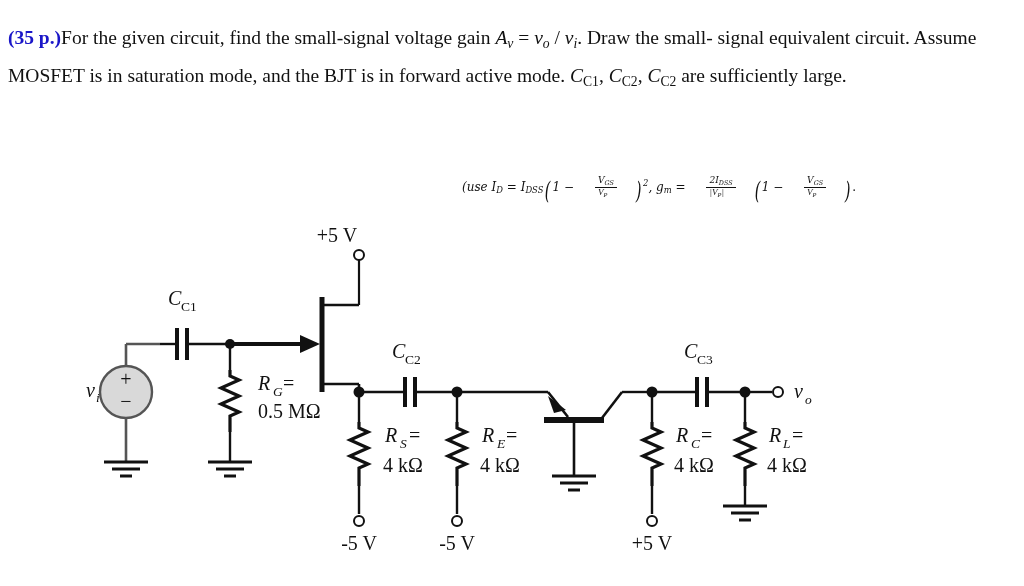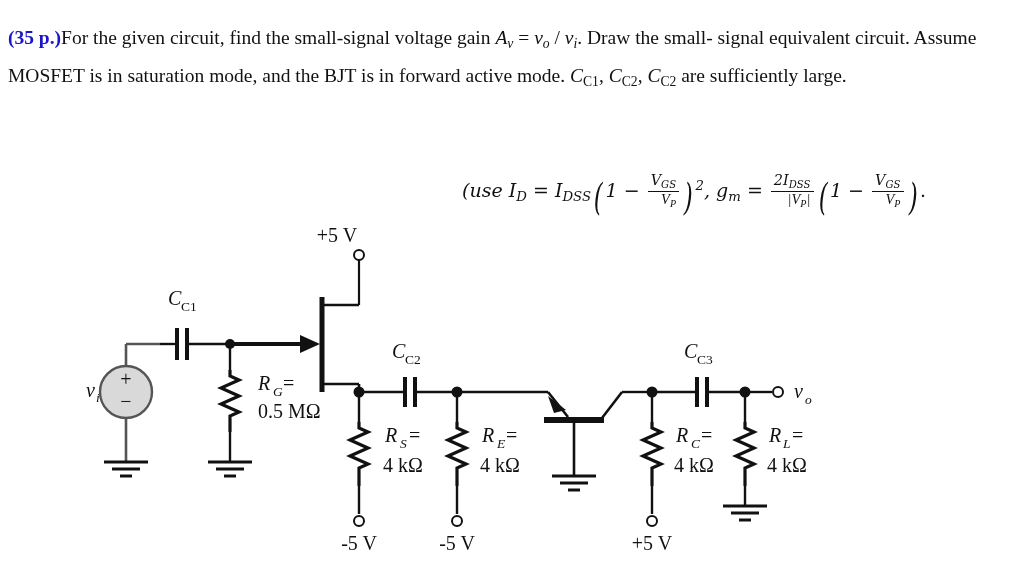--- a/index.html
+++ b/index.html
@@ -24,22 +24,22 @@
   
   .given{
     position:absolute;left:456px;top:167px;width:568px;
     font-size:18.5px;line-height:20px;
   }
   .grow{margin-bottom:4px;white-space:nowrap;}
   .grow2{margin:6px 0 4px 6px;white-space:nowrap;}
   .mathi{font-family:"DejaVu Serif",serif;font-style:italic;}
 
   
-  .frac{display:inline-block;vertical-align:-0.48em;text-align:right;
-        font-size:0.76em;line-height:1.08;margin:0 2px;font-style:italic;}
+  .frac{display:inline-block;vertical-align:-0.48em;text-align:left;
+        font-size:0.76em;line-height:1.08;margin:0 17px;font-style:italic;}
   .frac .num{display:block;border-bottom:1.4px solid #111;padding:0 3px;}
   .frac .den{display:block;padding:0 3px;font-family:Liberation Serif, serif;}
   .paren{display:inline-block;font-size:1.95em;vertical-align:-0.34em;
          transform:scaleX(.62);font-family:"DejaVu Serif",serif;font-weight:300;}
 
   
   #circuit{position:absolute;left:0;top:210px;width:1024px;height:376px;}
   .lbl{font-family:"Liberation Serif",serif;font-size:20px;fill:#111;}
   .lbli{font-family:"Liberation Serif",serif;font-size:20px;fill:#111;font-style:italic;}
   .lblsub{font-family:"Liberation Serif",serif;font-size:13.5px;fill:#111;font-style:italic;}
@@ -52,21 +52,21 @@
 
   <div class="stmt">
     <span class="pts">(35 p.)</span><span>For the given circuit, find the small-signal voltage gain </span><i class="v">A</i><span class="sub">v</span><span> = </span><i class="v">v</i><span class="sub">o</span><span> / </span><i class="v">v</i><span class="sub">i</span><span>. Draw the small-</span>
     <span>signal equivalent circuit. Assume MOSFET is in saturation mode, and the BJT is in forward</span>
     <span>active mode. </span><i class="v">C</i><span class="subn">C1</span>, <i class="v">C</i><span class="subn">C2</span>, <i class="v">C</i><span class="subn">C2</span><span> are sufficiently large.</span>
   </div>
 
   <div class="given">
 
 
-    <div class="grow2 mathi" style="font-size:19px;">
+    <div class="grow2 mathi" style="font-size:12px;">
       <span>(use </span><span>I</span><span class="sub">D</span><span> = </span><span>I</span><span class="sub">DSS</span><span class="paren">(</span><span>1 </span><span>− </span><span class="frac"><span class="num"><span>V</span><span class="sub">GS</span></span><span class="den"><span>V</span><span class="sub">P</span></span></span><span class="paren">)</span><span class="sup">2</span><span>, </span><span>g</span><span class="sub">m</span><span> = </span><span class="frac"><span class="num"><span>2I</span><span class="sub">DSS</span></span><span class="den"><span>|V</span><span class="sub">P</span><span>|</span></span></span><span class="paren">(</span><span>1 </span><span>− </span><span class="frac"><span class="num"><span>V</span><span class="sub">GS</span></span><span class="den"><span>V</span><span class="sub">P</span></span></span><span class="paren">)</span><span class="mathi" style="font-style:normal;">.</span>
     </div>
 
   </div>
 
   <svg id="circuit" viewBox="0 0 1024 376">
     <defs>
       <g id="zig"></g>
     </defs>
 

